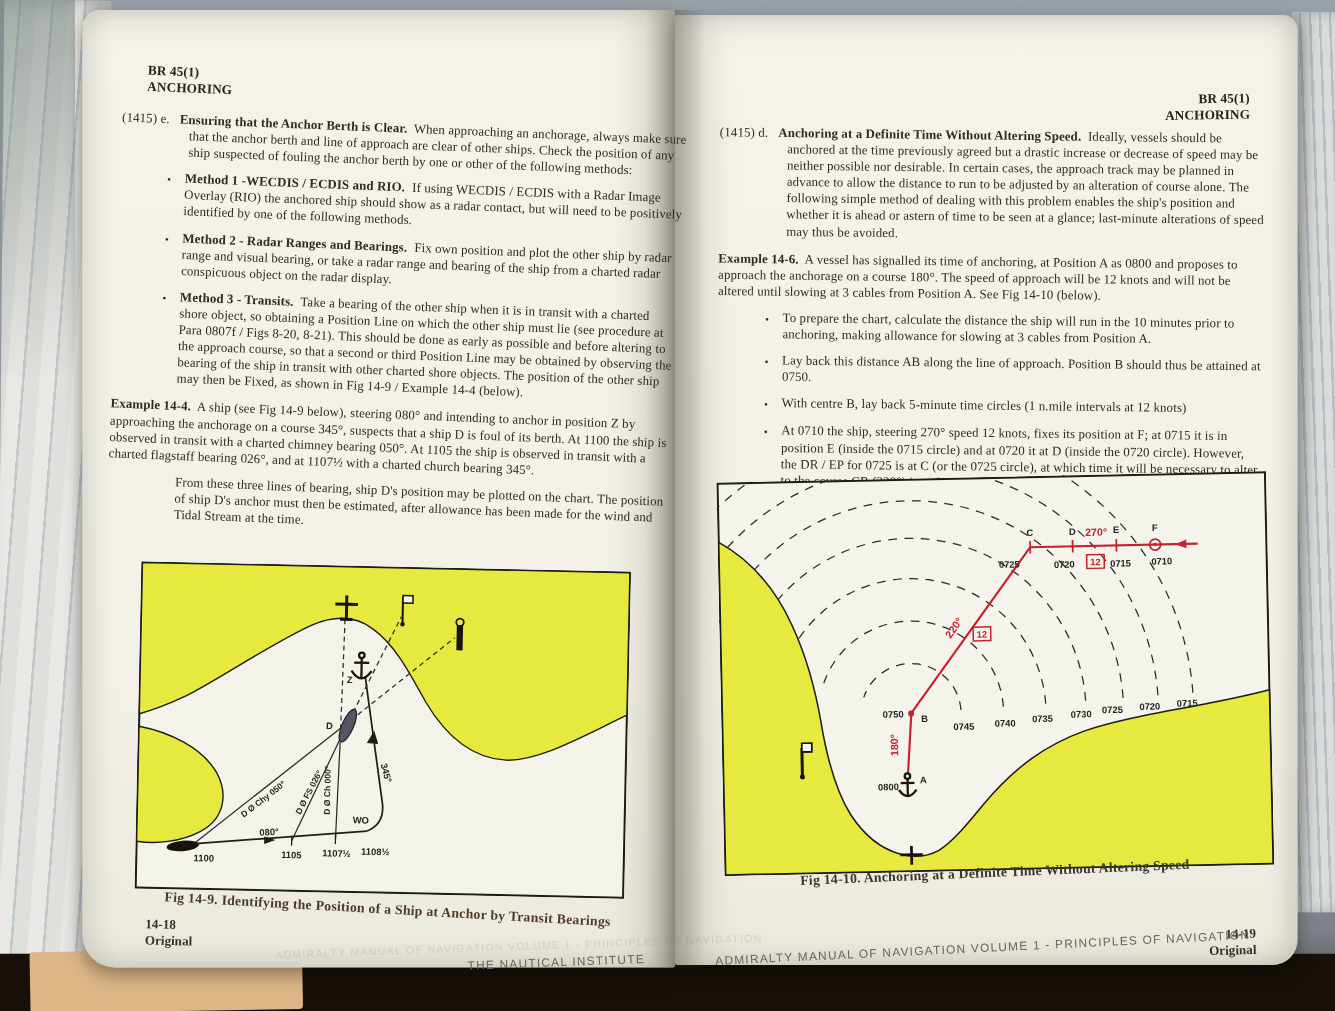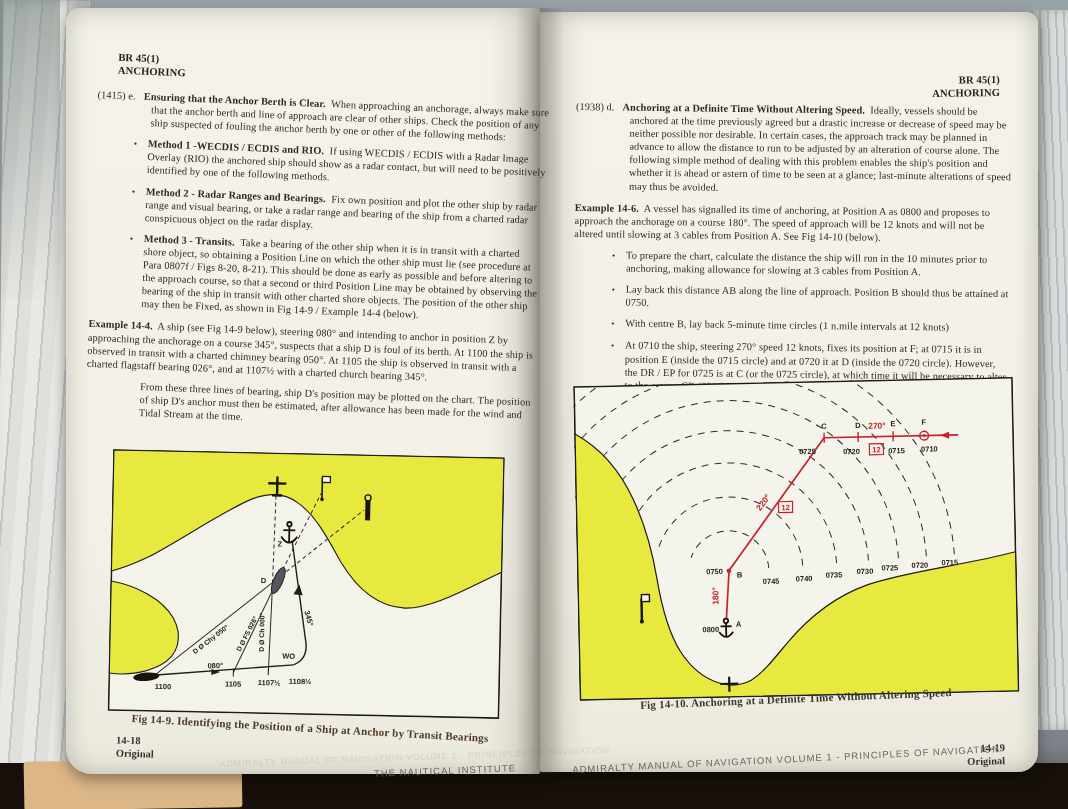--- a/index.html
+++ b/index.html
@@ -171,21 +171,21 @@
   <div class="ghost" style="left:220px;top:752px;transform:rotate(-2deg);">ADMIRALTY MANUAL OF NAVIGATION VOLUME 1 - PRINCIPLES OF NAVIGATION</div>
   <div class="imprint" style="left:374px;top:765px;transform:rotate(-2.2deg);">THE NAUTICAL INSTITUTE</div>
 
   <div class="txt hdr" style="left:850px;top:74px;width:150px;text-align:right;transform:rotate(-.8deg);">
     <div>BR 45(1)</div>
     <div>ANCHORING</div>
   </div>
 
   <div class="txt" style="left:576px;top:100px;width:438px;transform:rotate(.7deg);transform-origin:top left;">
     <div class="hang para-block">
-      <span>(1938) d.</span>&nbsp;&nbsp;
+      <span>(1415) d.</span>&nbsp;&nbsp;
       <span class="b">Anchoring at a Definite Time Without Altering Speed.</span>&nbsp;
       <span>Ideally, vessels should be anchored at the time previously agreed but a drastic increase or decrease of speed may be neither possible nor desirable.  In certain cases, the approach track may be planned in advance to allow the distance to run to be adjusted by an alteration of course alone.  The following simple method of dealing with this problem enables the ship's position and whether it is ahead or astern of time to be seen at a glance; last-minute alterations of speed may thus be avoided.</span>
     </div>
     <div class="para-block" style="margin-top:9px;">
       <span class="b">Example 14-6.</span>&nbsp;
       <span>A vessel has signalled its time of anchoring, at Position A as 0800 and proposes to approach the anchorage on a course 180°.  The speed of approach will be 12 knots and will not be altered until slowing at 3 cables from Position A.  See Fig 14-10 (below).</span>
     </div>
     <div class="bullet-row">
       <span class="bullet-dot">•</span>
       <div class="bullet-body">To prepare the chart, calculate the distance the ship will run in the 10 minutes prior to anchoring, making allowance for slowing at 3 cables from Position A.</div>

